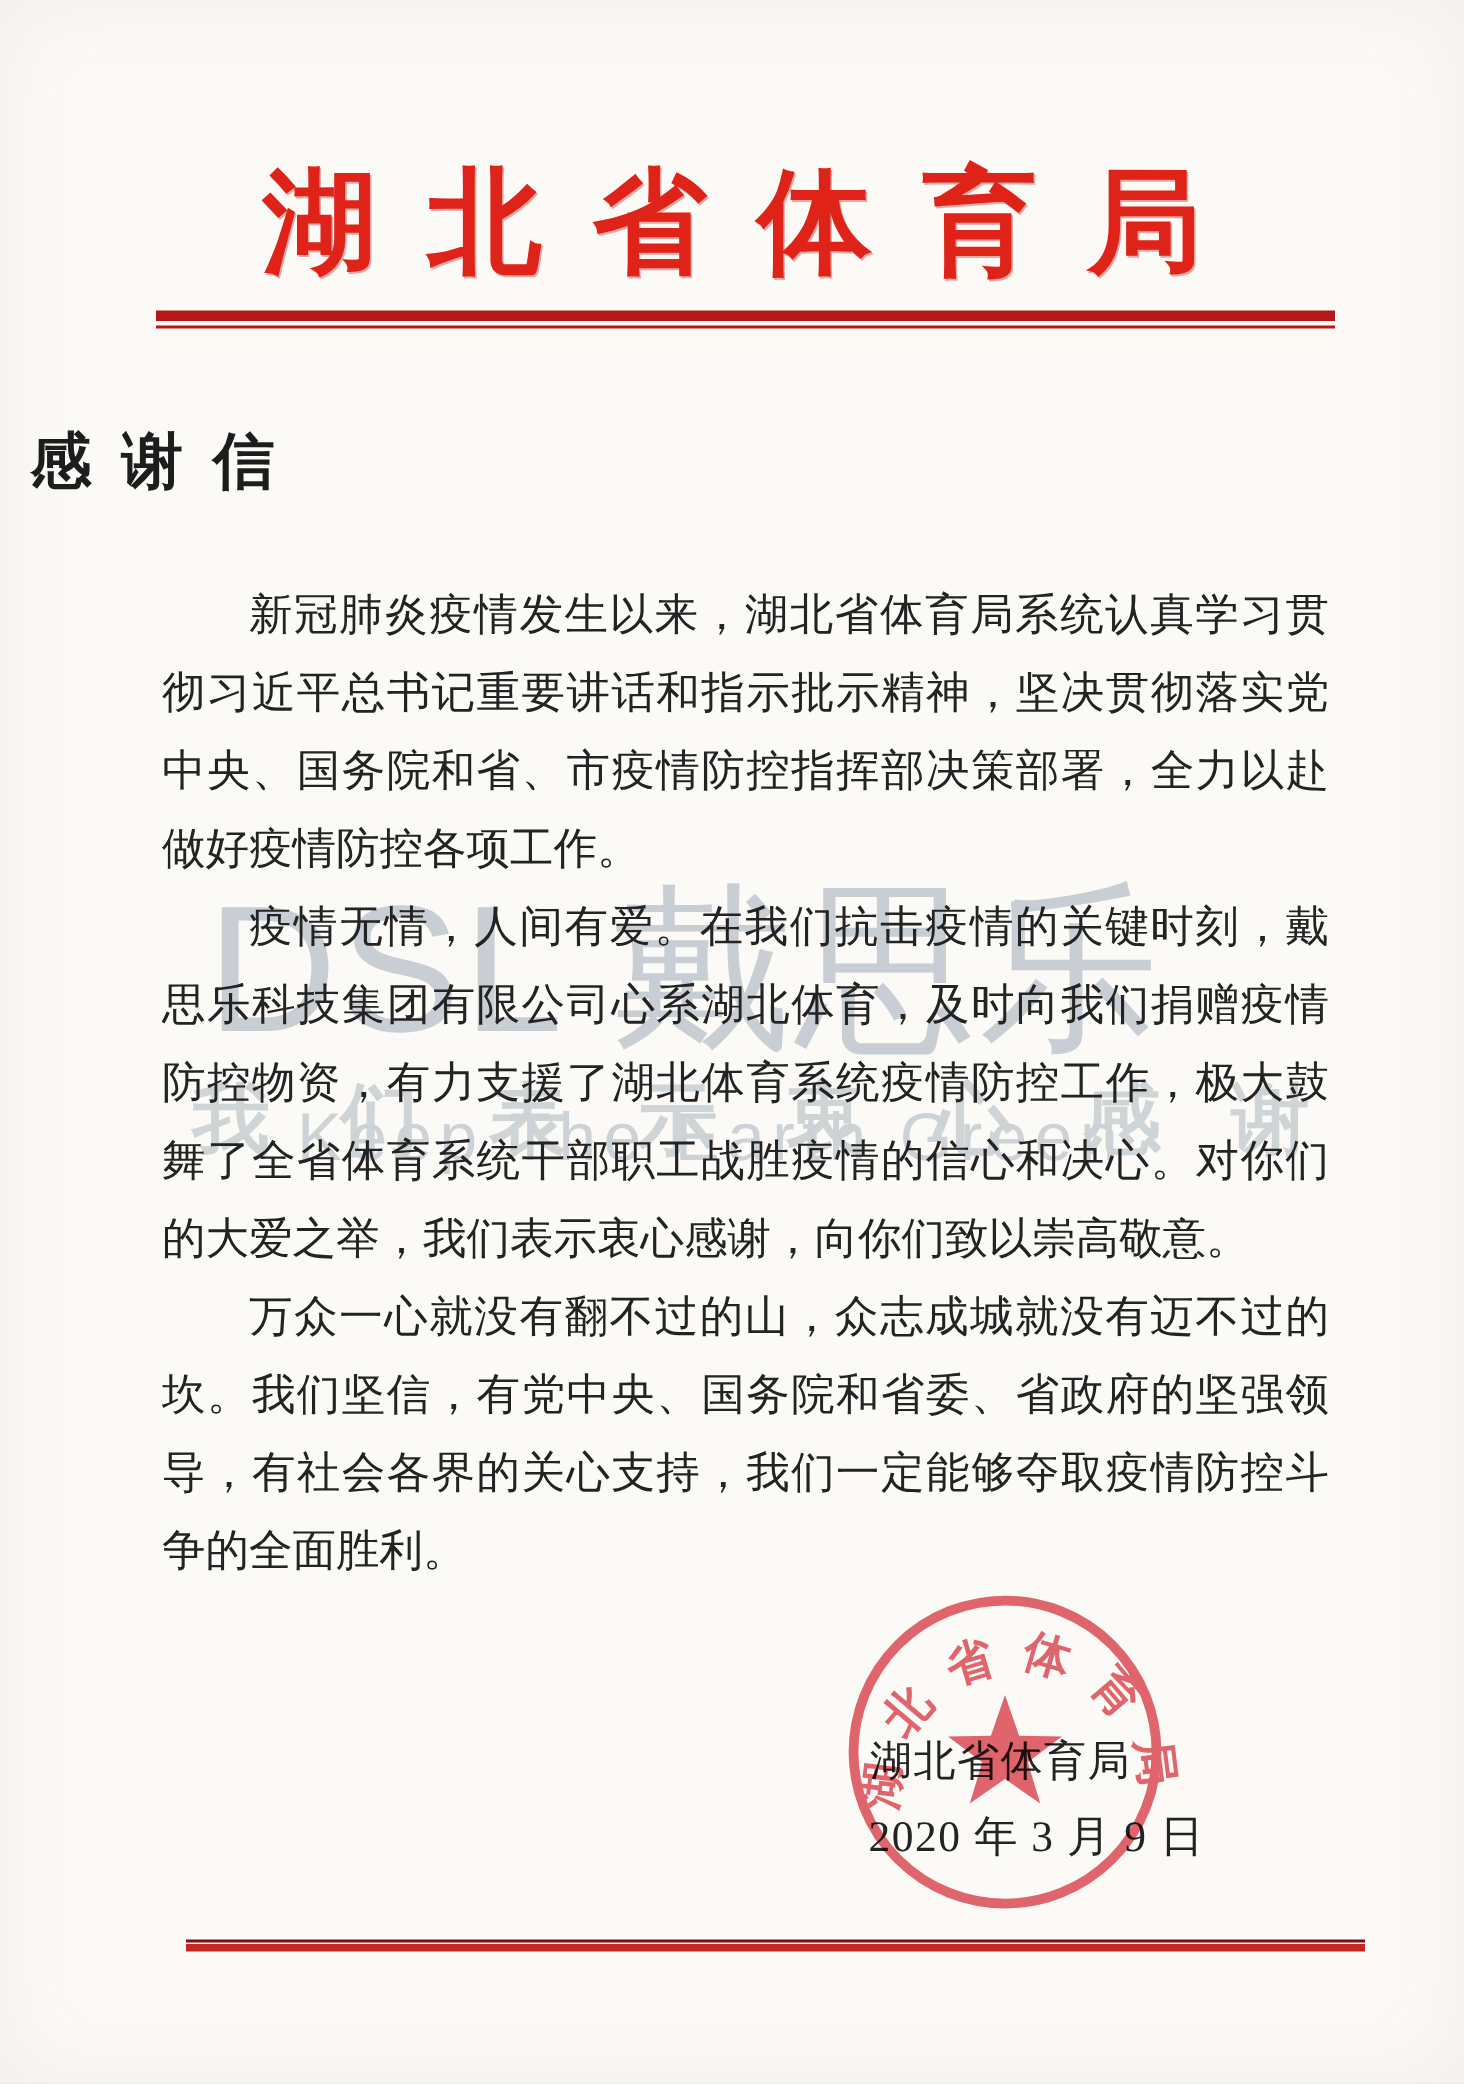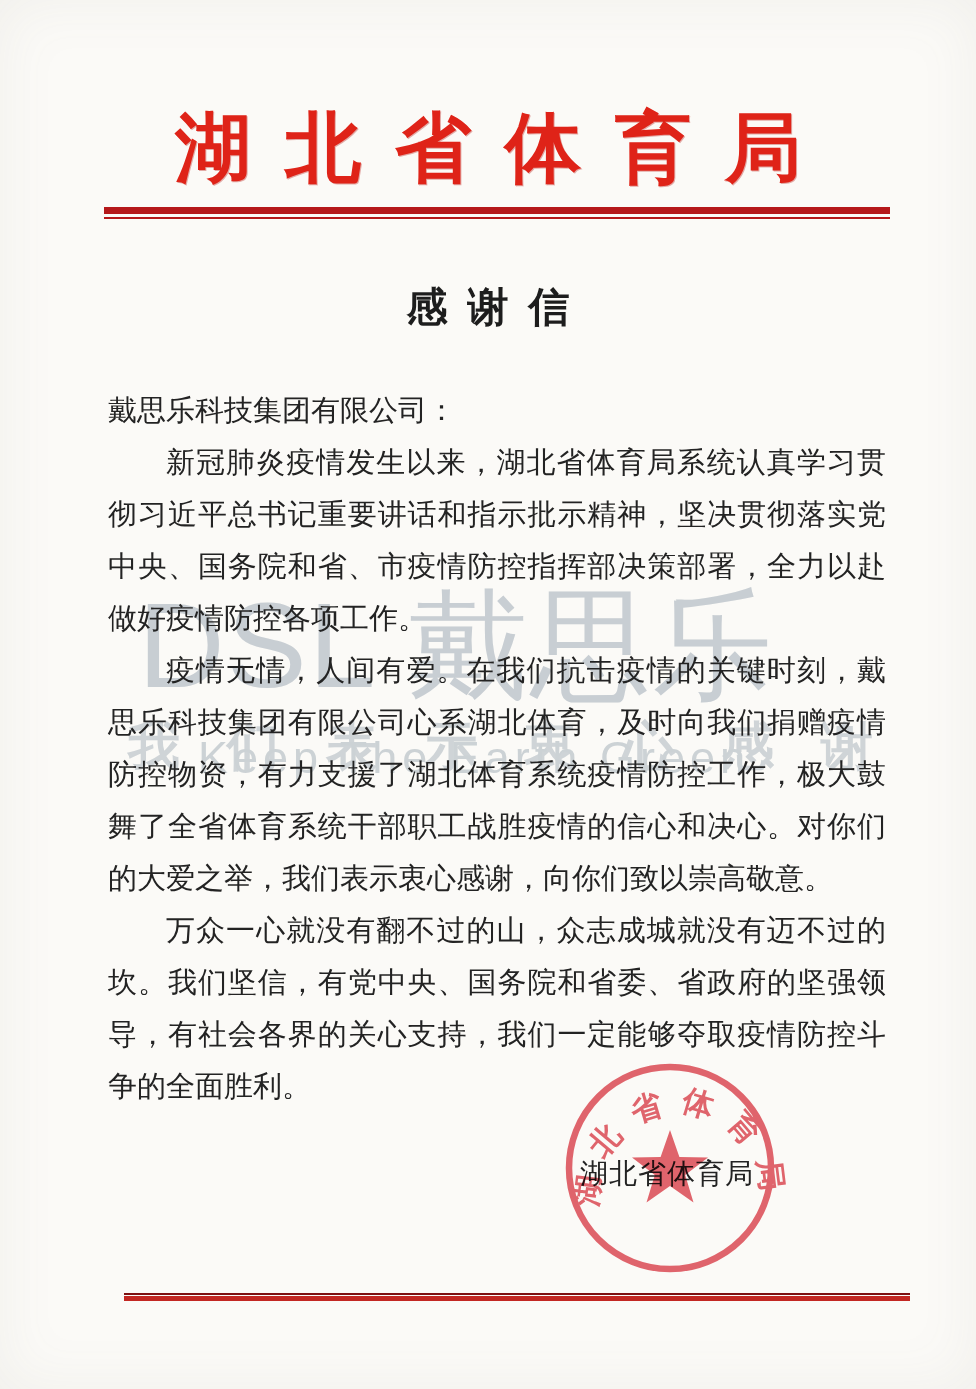--- a/index.html
+++ b/index.html
@@ -22,21 +22,21 @@
     text-shadow:1px 1px 0 rgba(180,20,15,0.35);
     white-space:nowrap;
   }
   .header-rule{position:absolute;left:104px;top:207px;width:786px;}
   .header-rule .thick{height:7px;background:#b5181a;}
   .header-rule .gap{height:3px;}
   .header-rule .thin{height:2px;background:#b5181a;}
   
   .letter-title{
     position:absolute;left:0;top:280px;width:100%;
-    text-align:center;
+    text-align:left;
     font-size:41px;font-weight:600;color:#1d1d1d;
     letter-spacing:20px;padding-left:20px;box-sizing:border-box;
   }
   
   .watermark{position:absolute;z-index:0;white-space:nowrap;
     font-family:"Liberation Sans","DejaVu Sans",sans-serif;}
   .wm-logo{
     left:138px;top:566px;
     font-size:120px;font-weight:400;
     color:#c8ced3;letter-spacing:2px;
@@ -91,27 +91,27 @@
   <div class="letterhead-title">湖北省体育局</div>
   <div class="header-rule">
     <div class="thick"></div>
     <div class="gap"></div>
     <div class="thin"></div>
   </div>
 
   <div class="letter-title">感谢信</div>
 
   <div class="letter-body">
-    <div class="recipient">戴思乐科技集团有限公司：</div>
     <p>新冠肺炎疫情发生以来，湖北省体育局系统认真学习贯彻习近平总书记重要讲话和指示批示精神，坚决贯彻落实党中央、国务院和省、市疫情防控指挥部决策部署，全力以赴做好疫情防控各项工作。</p>
     <p>疫情无情，人间有爱。在我们抗击疫情的关键时刻，戴思乐科技集团有限公司心系湖北体育，及时向我们捐赠疫情防控物资，有力支援了湖北体育系统疫情防控工作，极大鼓舞了全省体育系统干部职工战胜疫情的信心和决心。对你们的大爱之举，我们表示衷心感谢，向你们致以崇高敬意。</p>
     <p>万众一心就没有翻不过的山，众志成城就没有迈不过的坎。我们坚信，有党中央、国务院和省委、省政府的坚强领导，有社会各界的关心支持，我们一定能够夺取疫情防控斗争的全面胜利。</p>
   </div>
 
   <div class="signature">湖北省体育局</div>
+  <div class="letter-date">2020 年 3 月 9 日</div>
 
   <svg class="seal" viewBox="0 0 240 240" xmlns="http://www.w3.org/2000/svg">
     <defs>
       <path id="seal-arc" d="M 48.6 146 A 76 76 0 1 1 211.4 146" fill="none"></path>
     </defs>
     <circle cx="120" cy="120" r="101" fill="none" stroke="#e0515b" stroke-width="6.5"></circle>
     <polygon points="120,82 129.4,109.1 158,109.6 135.2,126.9 143.5,154.4 120,138 96.5,154.4 104.8,126.9 82,109.6 110.6,109.1" fill="#e0515b"></polygon>
     <text font-size="31" font-weight="700" fill="#e0515b" letter-spacing="16" font-family="'Liberation Serif','DejaVu Serif',serif">
       <textPath href="#seal-arc" startOffset="50%" text-anchor="middle">湖北省体育局</textPath>
     </text>

